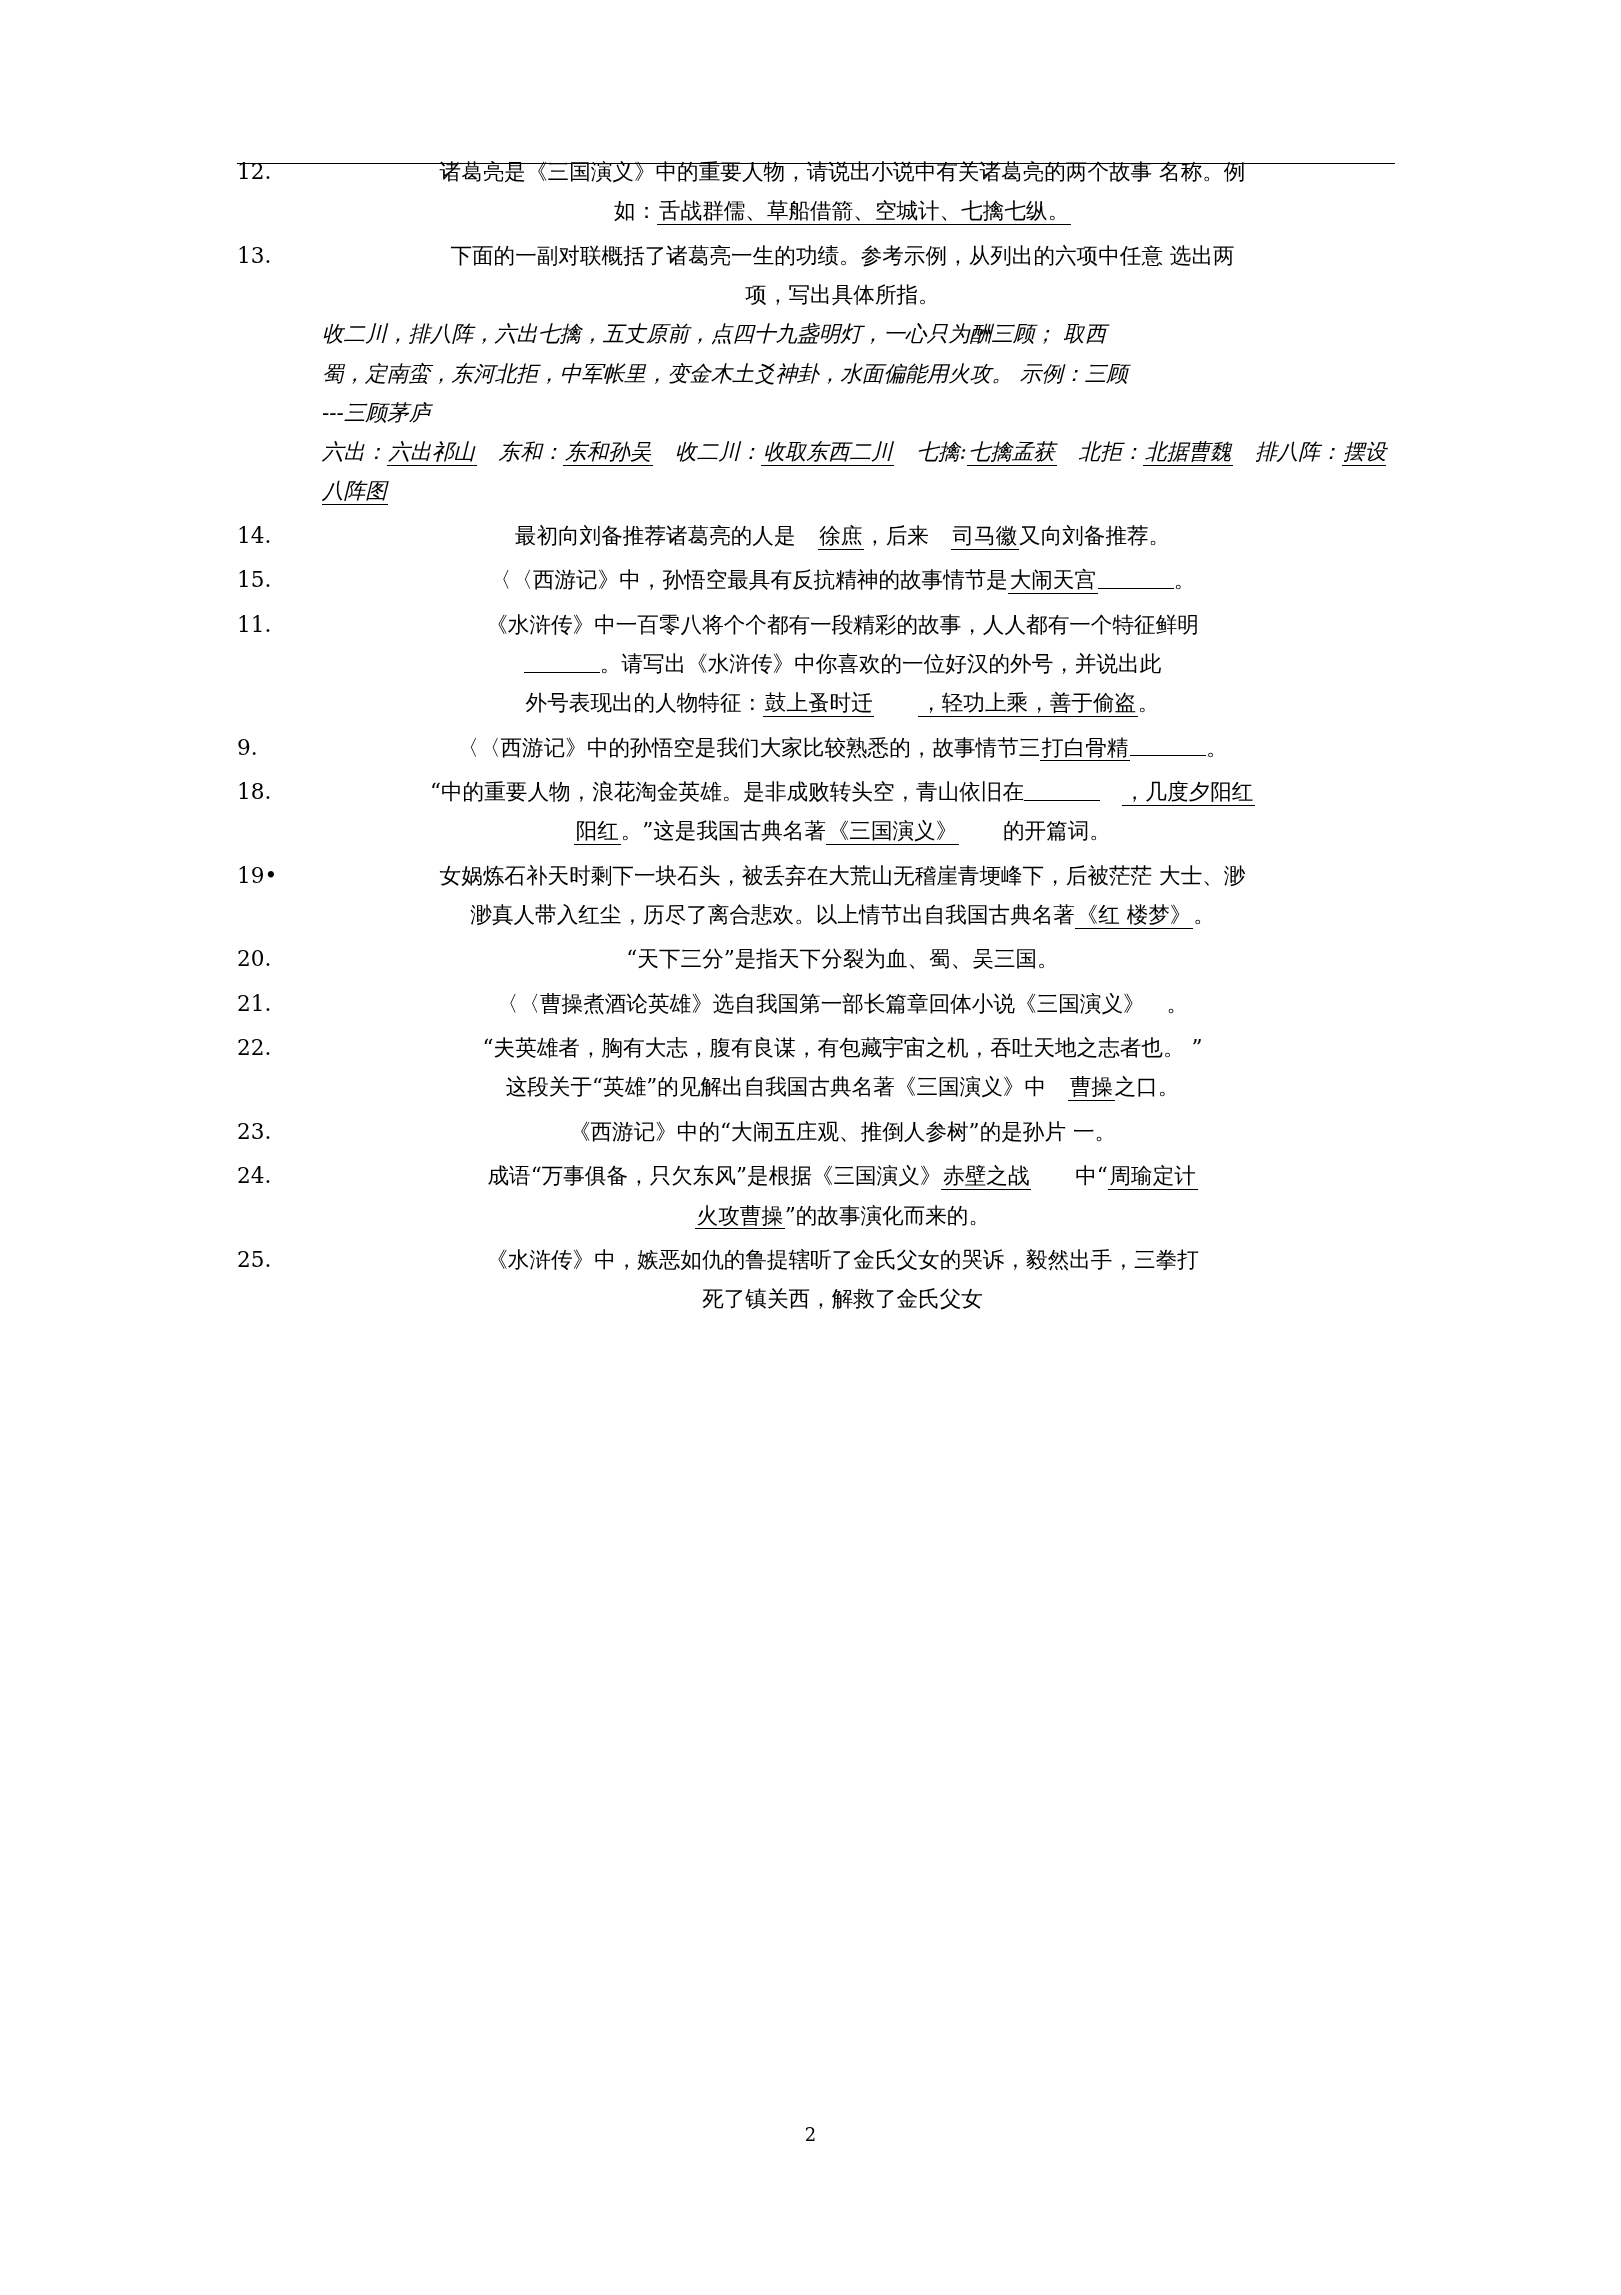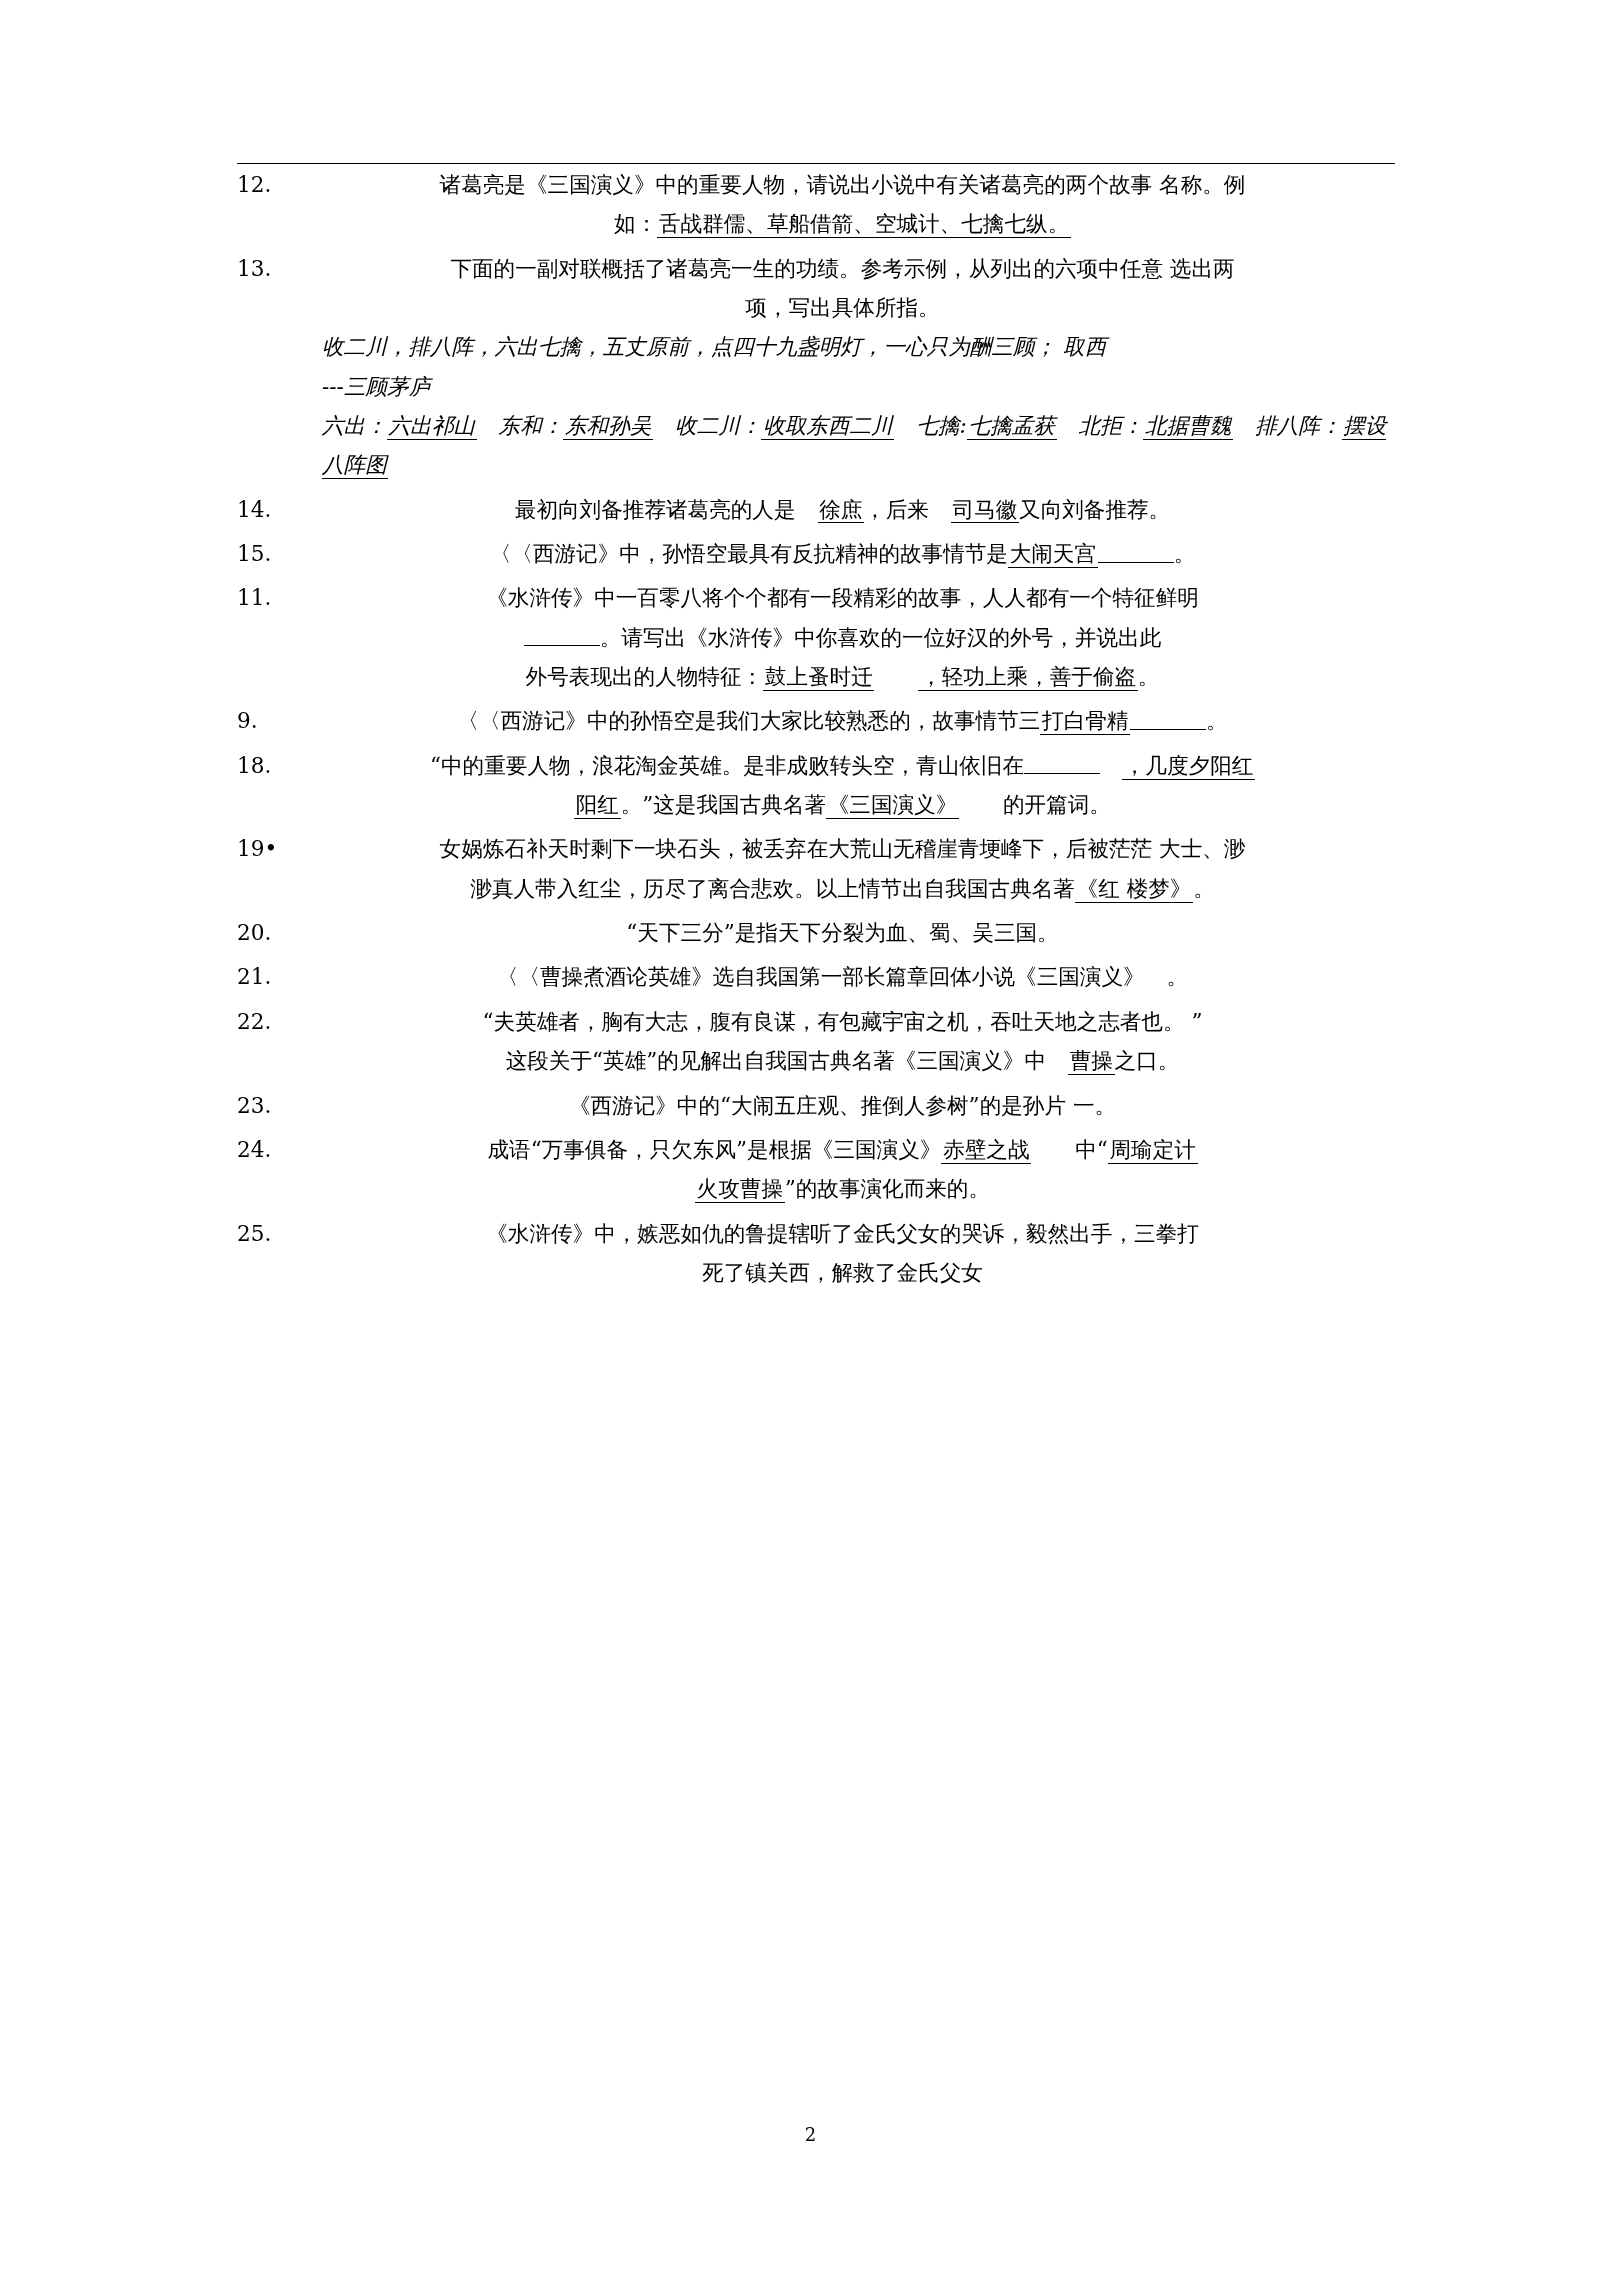--- a/index.html
+++ b/index.html
@@ -15,21 +15,21 @@
     width: 1621px;
     min-height: 2295px;
     position: relative;
     background: #ffffff;
     box-sizing: border-box;
     padding: 0;
   }
   .content {
     position: absolute;
     left: 237px;
-    top: 165px;
+    top: 152px;
     width: 1158px;
   }
   .top-rule {
     position: absolute;
     left: 237px;
     top: 163px;
     width: 1158px;
     height: 0;
     border-top: 1.3px solid #000;
   }
@@ -91,20 +91,21 @@
         <span class="line"><span>如：</span><u class="fill">舌战群儒、草船借箭、空城计、七擒七纵。</u></span>
       </div>
     </div>
 
     <div class="q">
       <div class="num">13.</div>
       <div class="body">
         <span class="line">下面的一副对联概括了诸葛亮一生的功绩。参考示例，从列出的六项中任意  选出两</span>
         <span class="line">项，写出具体所指。</span>
         <span class="ind">收二川，排八阵，六出七擒，五丈原前，点四十九盏明灯，一心只为酬三顾；  取西</span>
+        <span class="ind">蜀，定南蛮，东河北拒，中军帐里，变金木土爻神卦，水面偏能用火攻。  示例：三顾</span>
         <span class="ind">---三顾茅庐</span>
         <span class="ind">
           <span>六出：</span><u class="fill">六出祁山</u><span class="sp-s"></span><span>东和：</span><u class="fill">东和孙吴</u><span class="sp-s"></span><span>收二川：</span><u class="fill">收取东西二川</u><span class="sp-s"></span><span>七擒:</span><u class="fill">七擒孟获</u><span class="sp-s"></span><span>北拒：</span><u class="fill">北据曹魏</u><span class="sp-s"></span><span>排八阵：</span><u class="fill">摆设八阵图</u>
         </span>
       </div>
     </div>
 
     <div class="q">
       <div class="num">14.</div>
       <div class="body">

